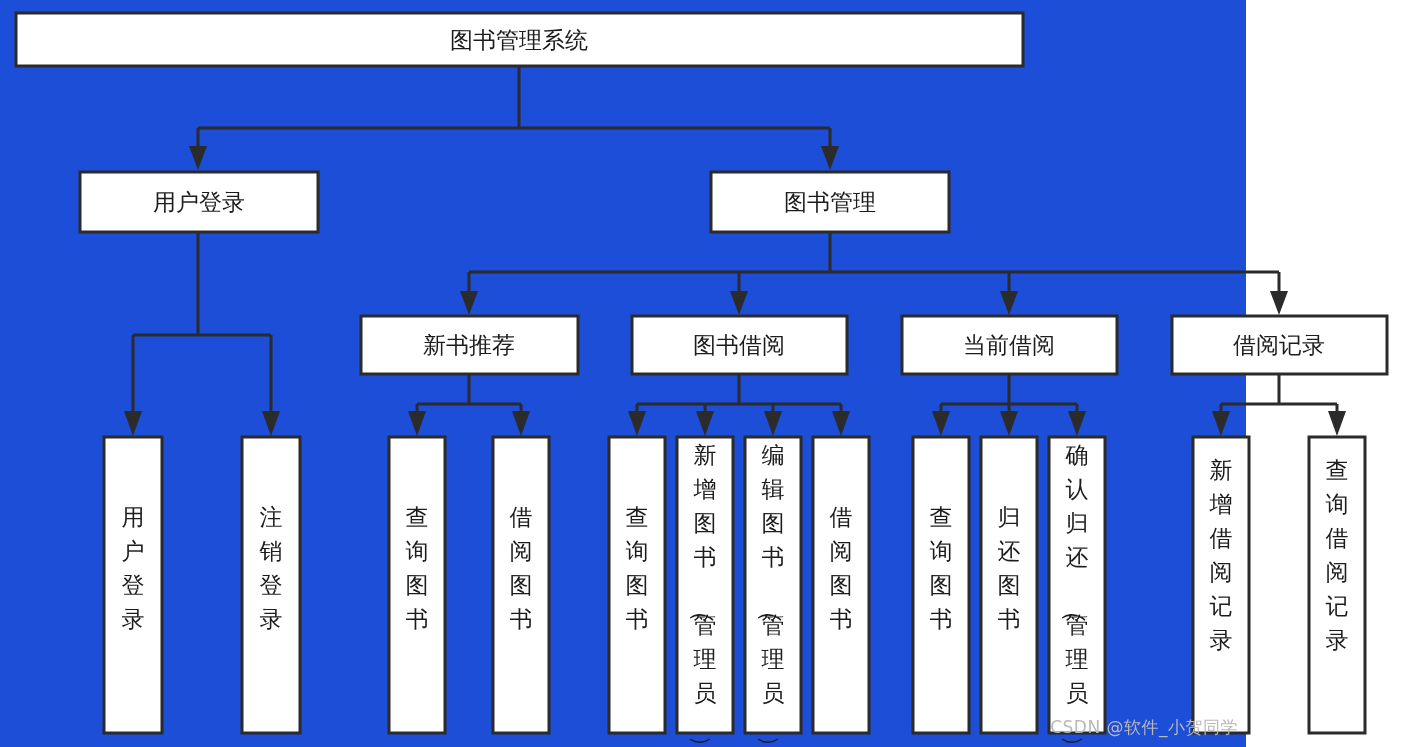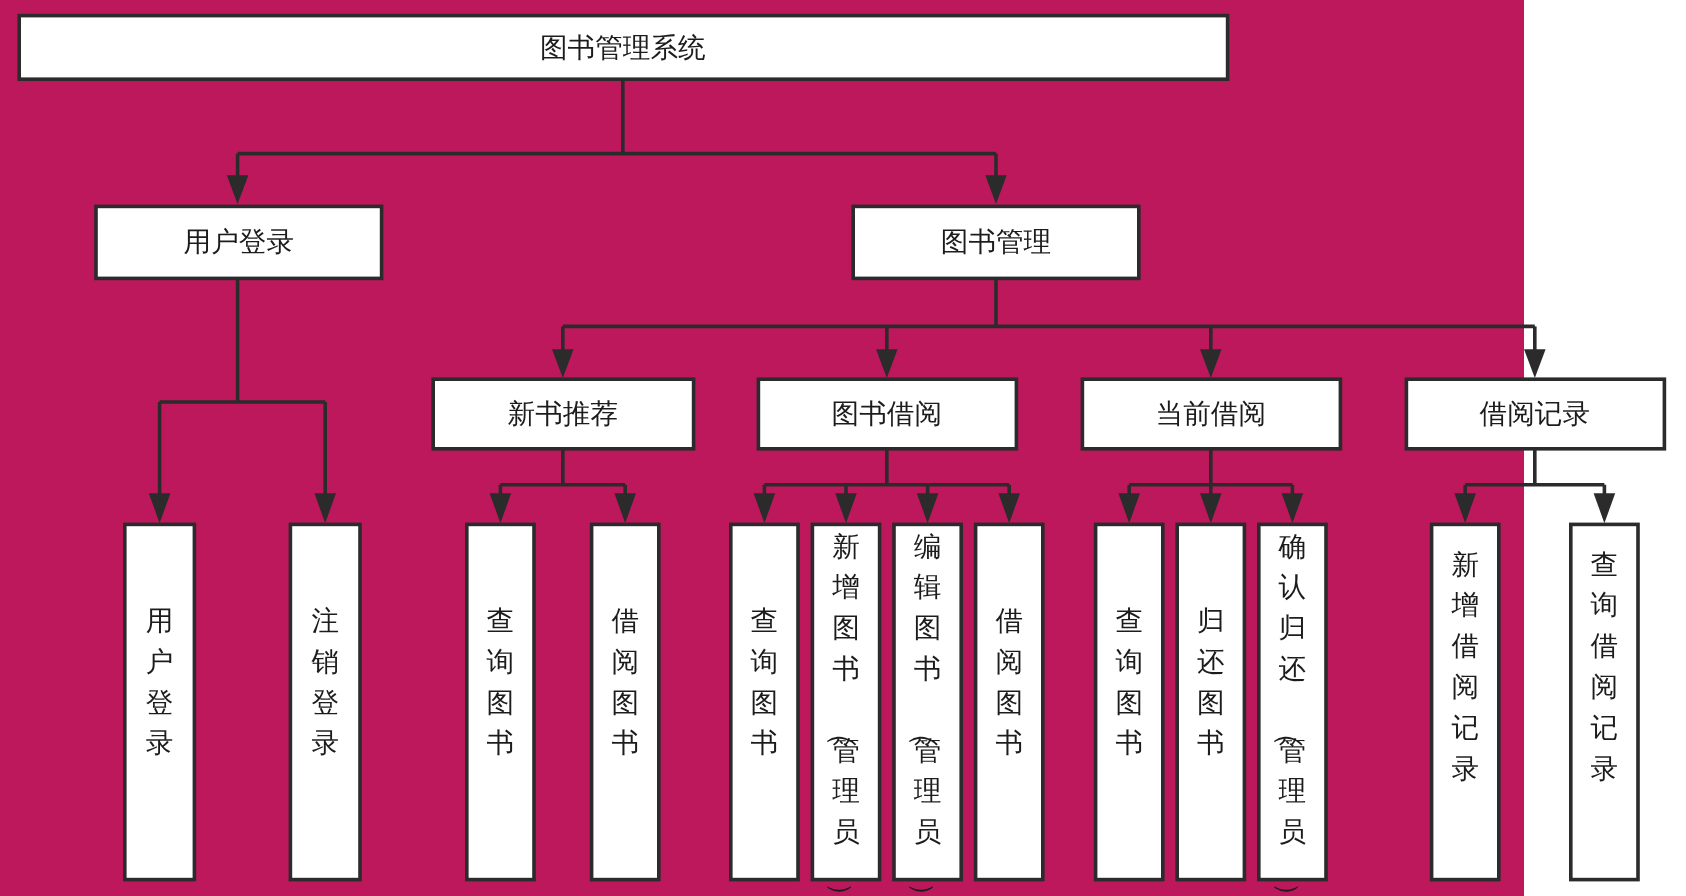--- a/index.html
+++ b/index.html
@@ -10,22 +10,21 @@
   body {
     width: 1405px;
     height: 747px;
     font-family: "DejaVu Sans", "Liberation Sans", sans-serif;
     overflow: hidden;
   }
   #diagram-root {
     position: relative;
     width: 1246px;
     height: 747px;
-    background: #be185d;
-    padding-left: 24px;
+    background: #1d4ed8;
   }
   svg.flow {
     position: absolute;
     left: 0;
     top: 0;
     width: 1405px;
     height: 747px;
     display: block;
   }
   .node-rect {
@@ -235,13 +234,14 @@
       <text class="node-label-vert" x="1221" y="478"><tspan x="1221" dy="0">新</tspan><tspan x="1221" dy="34">增</tspan><tspan x="1221" dy="34">借</tspan><tspan x="1221" dy="34">阅</tspan><tspan x="1221" dy="34">记</tspan><tspan x="1221" dy="34">录</tspan></text>
     </g>
 
     <g>
       <rect class="node-rect" x="1309" y="437" width="56" height="296"></rect>
       <text class="node-label-vert" x="1337" y="478"><tspan x="1337" dy="0">查</tspan><tspan x="1337" dy="34">询</tspan><tspan x="1337" dy="34">借</tspan><tspan x="1337" dy="34">阅</tspan><tspan x="1337" dy="34">记</tspan><tspan x="1337" dy="34">录</tspan></text>
     </g>
 
   </svg>
 
+  <div class="watermark">CSDN @软件_小贺同学</div>
 </div>
 
 </body></html>

